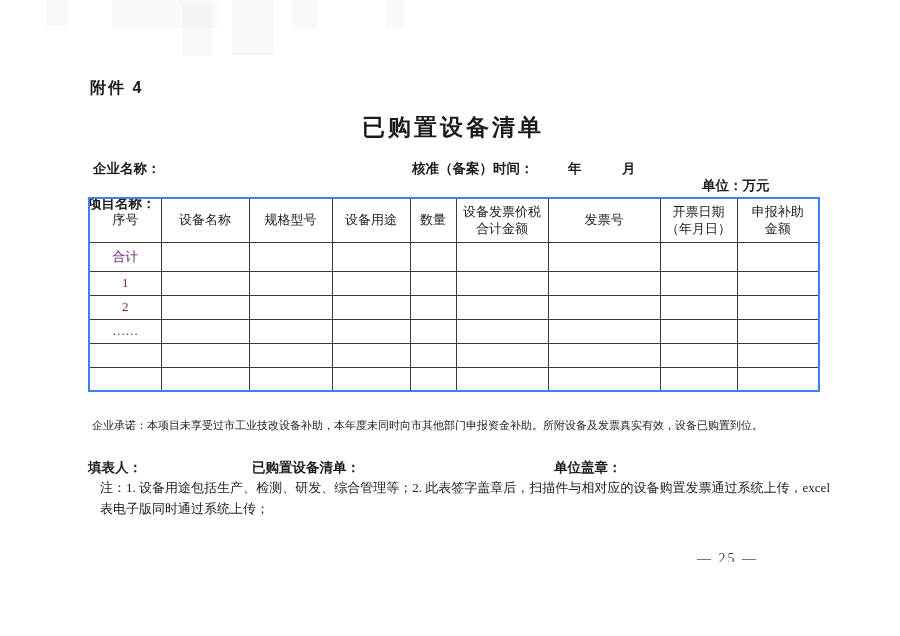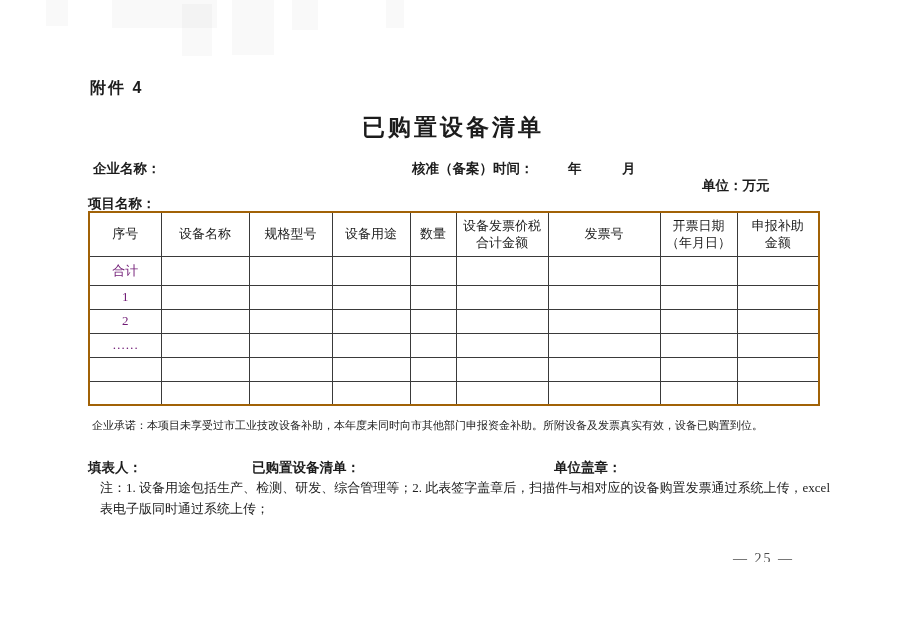--- a/index.html
+++ b/index.html
@@ -32,23 +32,23 @@
     font-weight:bold;font-size:13.5px;white-space:nowrap;
   }
   .company{left:5px;top:160px;}
   .approval{left:324px;top:160px;}
   .year{left:480px;top:160px;}
   .month{left:534px;top:160px;}
   .unit{left:614px;top:177px;}
   .project{left:0;top:195px;}
 
   table.equip{
-    position:absolute;left:0;top:211px;width:730px;
+    position:absolute;left:0;top:197px;width:730px;
     border-collapse:collapse;table-layout:fixed;
-    border:2px solid #a16207;
+    border:2px solid #3b82f6;
     font-family:Liberation Serif, serif;
   }
   table.equip th, table.equip td{
     border:1px solid #3a3a3a;text-align:center;vertical-align:middle;
     font-size:13px;padding:0 2px;overflow:hidden;
   }
   table.equip thead tr{height:44px;}
   table.equip th{font-weight:normal;white-space:pre-line;line-height:1.35;color:#1c1c1c;}
   table.equip tbody tr{height:24px;}
   table.equip tbody tr:first-child{height:29px;}
@@ -59,21 +59,21 @@
     font-size:11px;line-height:21px;text-align:justify;color:#222;
   }
   .sig-filler{left:0;}
   .sig-legal{left:164px;}
   .sig-seal{left:466px;}
   .note{
     position:absolute;left:12px;top:477px;width:730px;margin:0;
     font-size:13px;line-height:21px;text-align:justify;color:#222;
   }
   .page-number{
-    position:absolute;left:645px;top:551px;
+    position:absolute;left:609px;top:551px;
     font-size:14px;color:#4a4a4a;letter-spacing:2px;white-space:nowrap;
   }
 </style>
 </head>
 <body>
 
 <div class="page">
 
   <div class="artifact a1"></div>
   <div class="artifact a2"></div>

